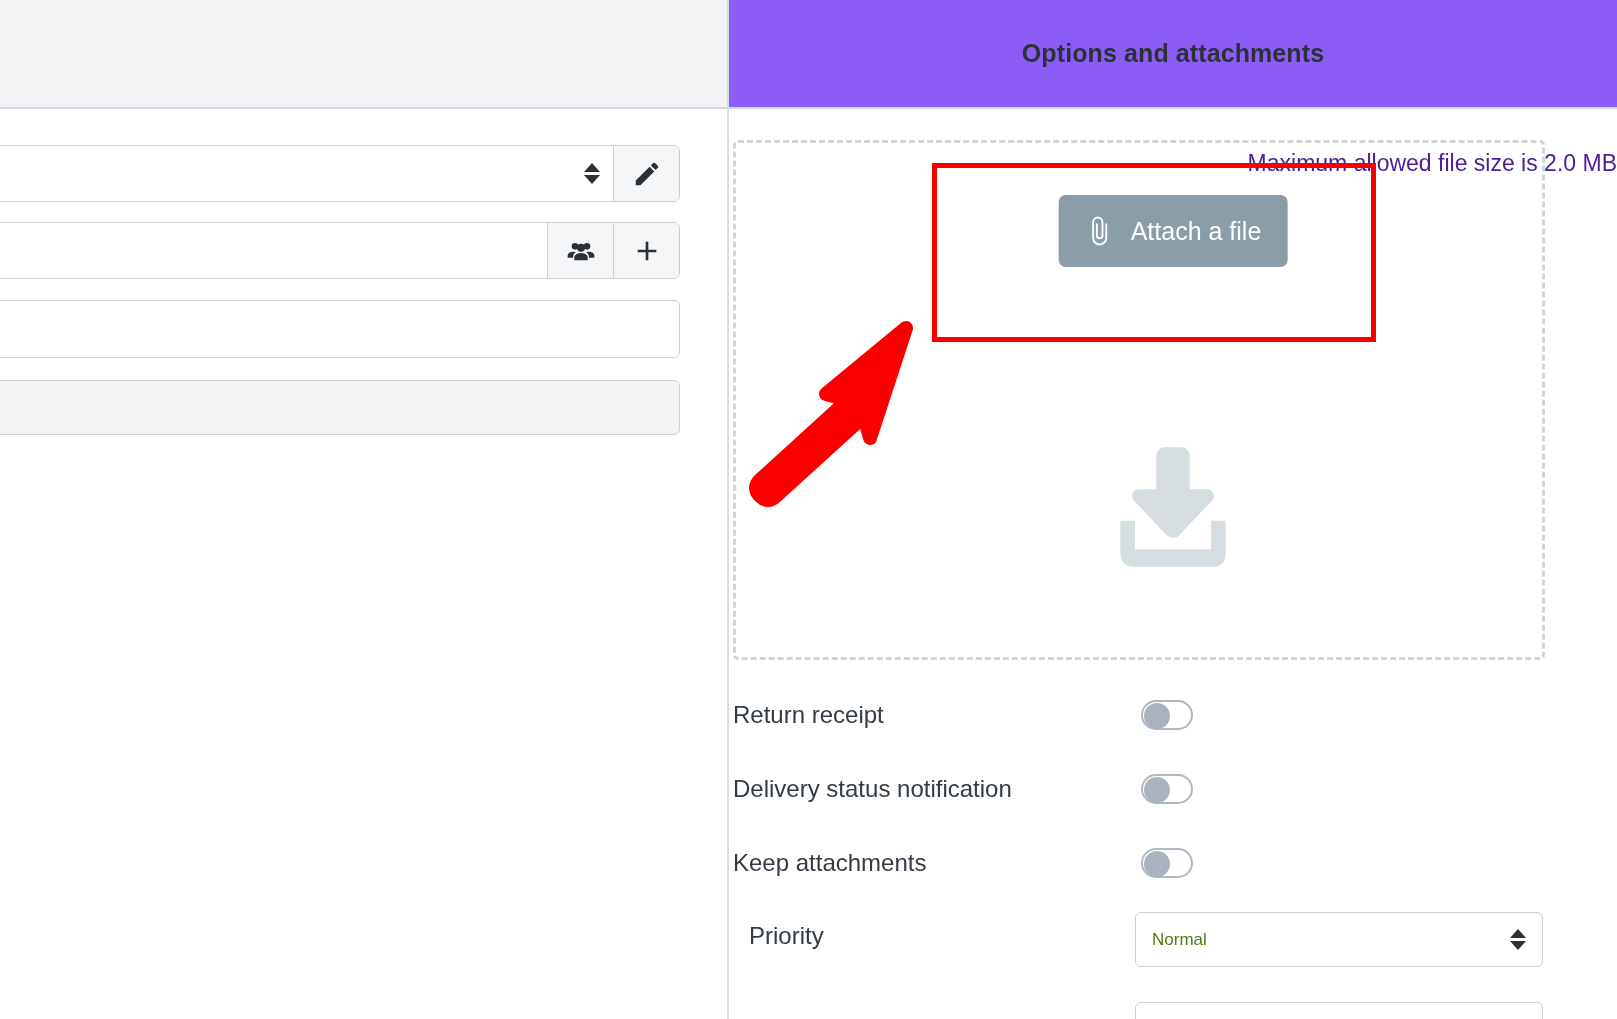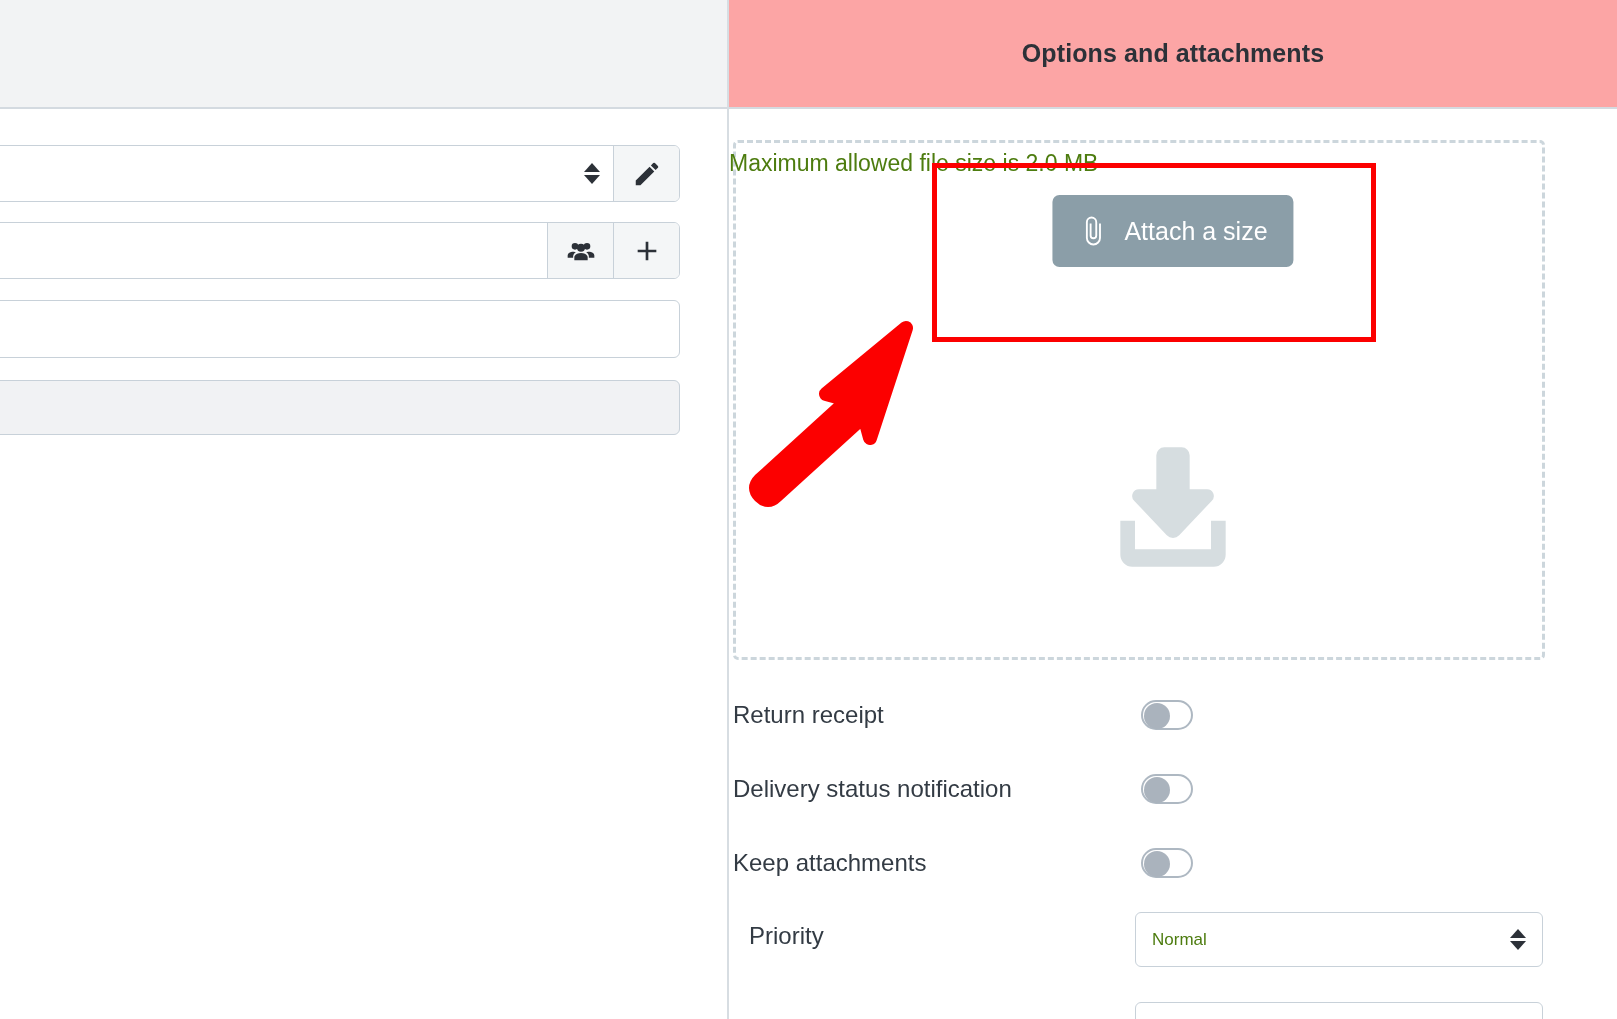--- a/index.html
+++ b/index.html
@@ -99,21 +99,21 @@
   #right-panel {
     position: absolute;
     left: 729px; top: 0;
     width: 888px; height: 1019px;
     background: #ffffff;
   }
   #right-header-band {
     position: absolute;
     left: 0; top: 0;
     width: 888px; height: 109px;
-    background: #fca5a5;
+    background: #8b5cf6;
     border-bottom: 2px solid #d4dae0;
     display: flex;
     align-items: center;
     justify-content: center;
   }
   #options-title {
     font-size: 25px;
     font-weight: bold;
     color: #2c3138;
     letter-spacing: 0.1px;
@@ -129,23 +129,23 @@
     background: #ffffff;
   }
   #dropzone-wrap {
     position: absolute;
     left: 0; top: 110px;
     width: 888px; height: 560px;
   }
   #max-size-text {
     position: absolute;
     left: 0; right: 0; top: 40px;
-    text-align: left;
+    text-align: right;
     font-size: 23px;
-    color: #4d7c0f;
+    color: #4c1d95;
   }
   #attach-file-button {
     position: absolute;
     left: 50%;
     transform: translateX(-50%);
     top: 85px;
     height: 72px;
     padding: 0 26px;
     background: #8b9ea8;
     border: none;
@@ -330,21 +330,21 @@
 
     <div id="dropzone-wrap">
       <div id="dropzone"></div>
 
       <div id="max-size-text">Maximum allowed file size is 2.0 MB</div>
 
       <button id="attach-file-button">
         <svg width="30" height="30" viewBox="0 0 24 24">
           <path d="M16.5 6v11.5a4.5 4.5 0 1 1-9 0V5a3 3 0 1 1 6 0v10.5a1.5 1.5 0 1 1-3 0V6H9v9.5a3 3 0 1 0 6 0V5a4.5 4.5 0 1 0-9 0v12.5a6 6 0 1 0 12 0V6h-1.5z" fill="#ffffff"></path>
         </svg>
-        <span>Attach a size</span>
+        <span>Attach a file</span>
       </button>
 
       <div id="download-icon-wrap">
         <svg width="160" height="160" viewBox="0 0 24 24">
           <path d="M10.7 2.6h2.6a1.2 1.2 0 0 1 1.2 1.2v5.1h2.6a1 1 0 0 1 .73 1.7l-4.9 5.2a1.3 1.3 0 0 1-1.86 0l-4.9-5.2a1 1 0 0 1 .73-1.7h2.6V3.8a1.2 1.2 0 0 1 1.2-1.2z" fill="#d6dde0"></path>
           <path d="M4.1 13.6h2.2v4.3h11.4v-4.3h2.2v5.1a1.8 1.8 0 0 1-1.8 1.8H5.9a1.8 1.8 0 0 1-1.8-1.8v-5.1z" fill="#d6dde0"></path>
         </svg>
       </div>
     </div>
 

